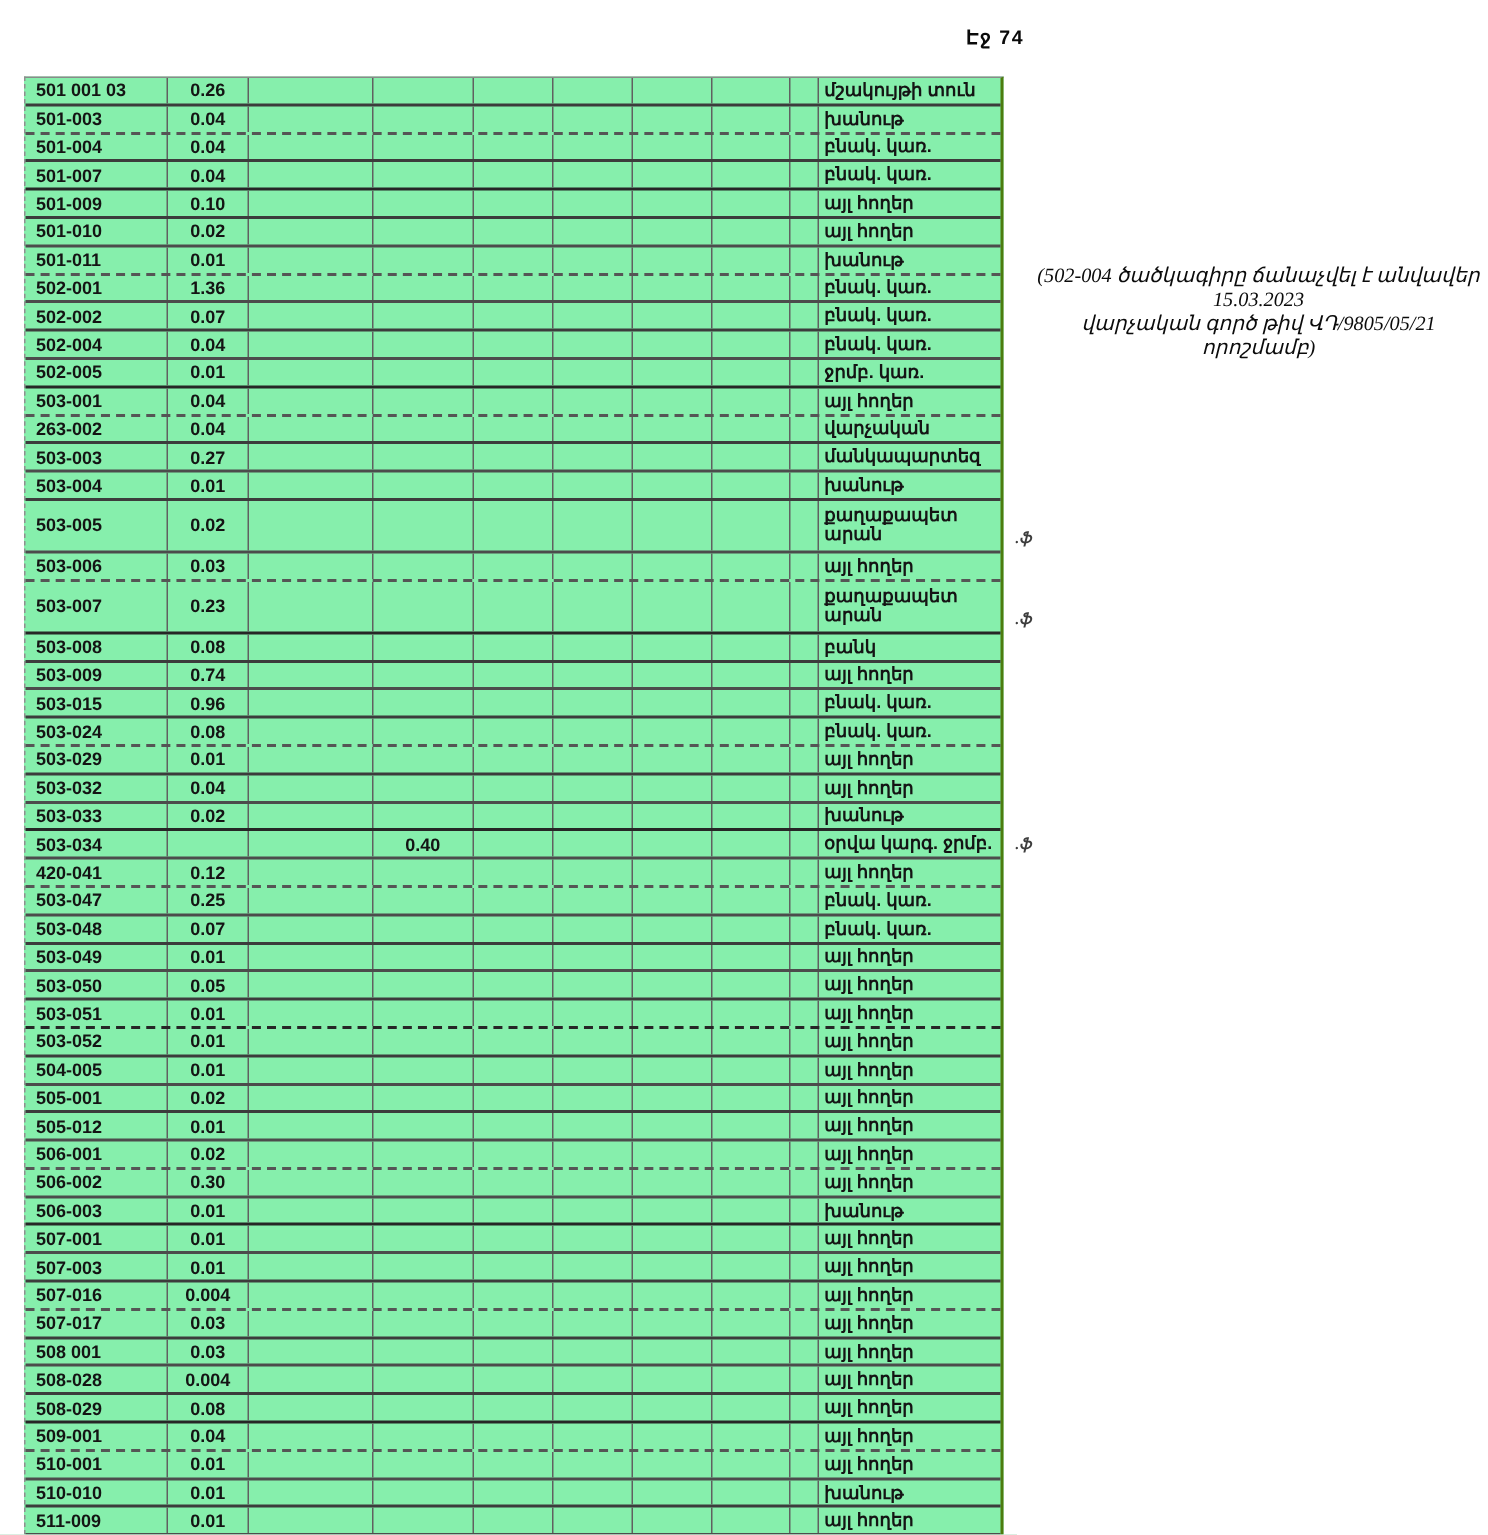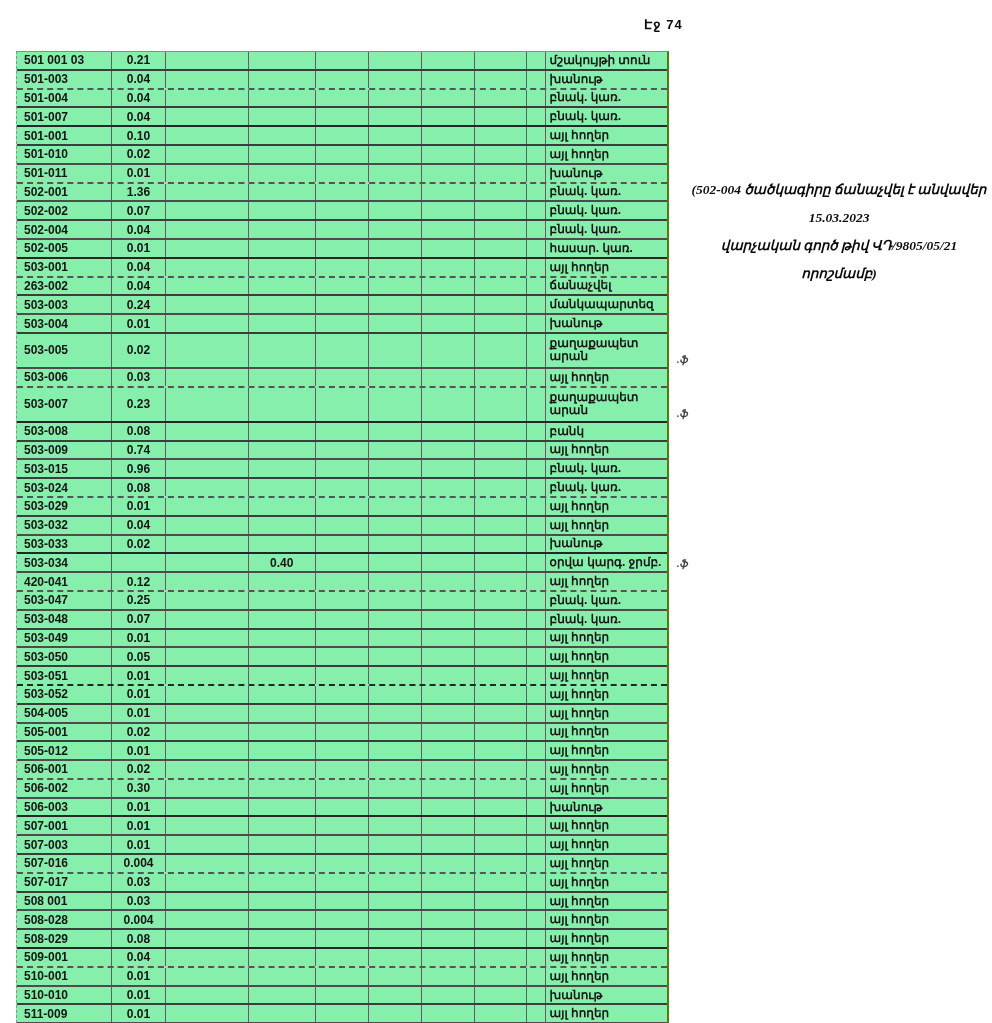--- a/index.html
+++ b/index.html
@@ -62,40 +62,40 @@
   .row-mark{
     position:absolute;left:100%;margin-left:10px;bottom:2px;
     font-family:"Liberation Serif", serif;
     font-style:italic;font-weight:700;font-size:10px;color:#3d3d3d;
     white-space:nowrap;
   }
   .annotation{
     position:absolute;left:688px;top:176px;width:302px;
     text-align:center;
     font-family:"Liberation Serif", serif;
-    font-style:italic;font-weight:700;
-    font-size:13.5px;line-height:28px;
+    font-style:italic;font-weight:400;
+    font-size:13.5px;line-height:16px;
     color:#0b0b0b;
   }
 </style>
 </head>
 <body>
 
 <div class="page">
 
   <div class="page-label">Էջ 74</div>
 
   <div class="scan-table">
     <div id="table-body">
         <div class="row">
           <div class="cell c1">
             <span>501 001 03</span>
           </div>
           <div class="cell c2">
-            <span>0.21</span>
+            <span>0.26</span>
           </div>
           <div class="cell c3">
             <span></span>
           </div>
           <div class="cell c4">
             <span></span>
           </div>
           <div class="cell c5">
             <span></span>
           </div>
@@ -206,21 +206,21 @@
           </div>
           <div class="cell c9">
             <span></span>
           </div>
           <div class="cell c10">
             <span>բնակ. կառ.</span>
           </div>
         </div>
         <div class="row">
           <div class="cell c1">
-            <span>501-001</span>
+            <span>501-009</span>
           </div>
           <div class="cell c2">
             <span>0.10</span>
           </div>
           <div class="cell c3">
             <span></span>
           </div>
           <div class="cell c4">
             <span></span>
           </div>
@@ -425,21 +425,21 @@
           <div class="cell c7">
             <span></span>
           </div>
           <div class="cell c8">
             <span></span>
           </div>
           <div class="cell c9">
             <span></span>
           </div>
           <div class="cell c10">
-            <span>հասար. կառ.</span>
+            <span>ջրմբ. կառ.</span>
           </div>
         </div>
         <div class="row">
           <div class="cell c1">
             <span>503-001</span>
           </div>
           <div class="cell c2">
             <span>0.04</span>
           </div>
           <div class="cell c3">
@@ -489,29 +489,29 @@
           <div class="cell c7">
             <span></span>
           </div>
           <div class="cell c8">
             <span></span>
           </div>
           <div class="cell c9">
             <span></span>
           </div>
           <div class="cell c10">
-            <span>ճանաչվել</span>
+            <span>վարչական</span>
           </div>
         </div>
         <div class="row">
           <div class="cell c1">
             <span>503-003</span>
           </div>
           <div class="cell c2">
-            <span>0.24</span>
+            <span>0.27</span>
           </div>
           <div class="cell c3">
             <span></span>
           </div>
           <div class="cell c4">
             <span></span>
           </div>
           <div class="cell c5">
             <span></span>
           </div>

